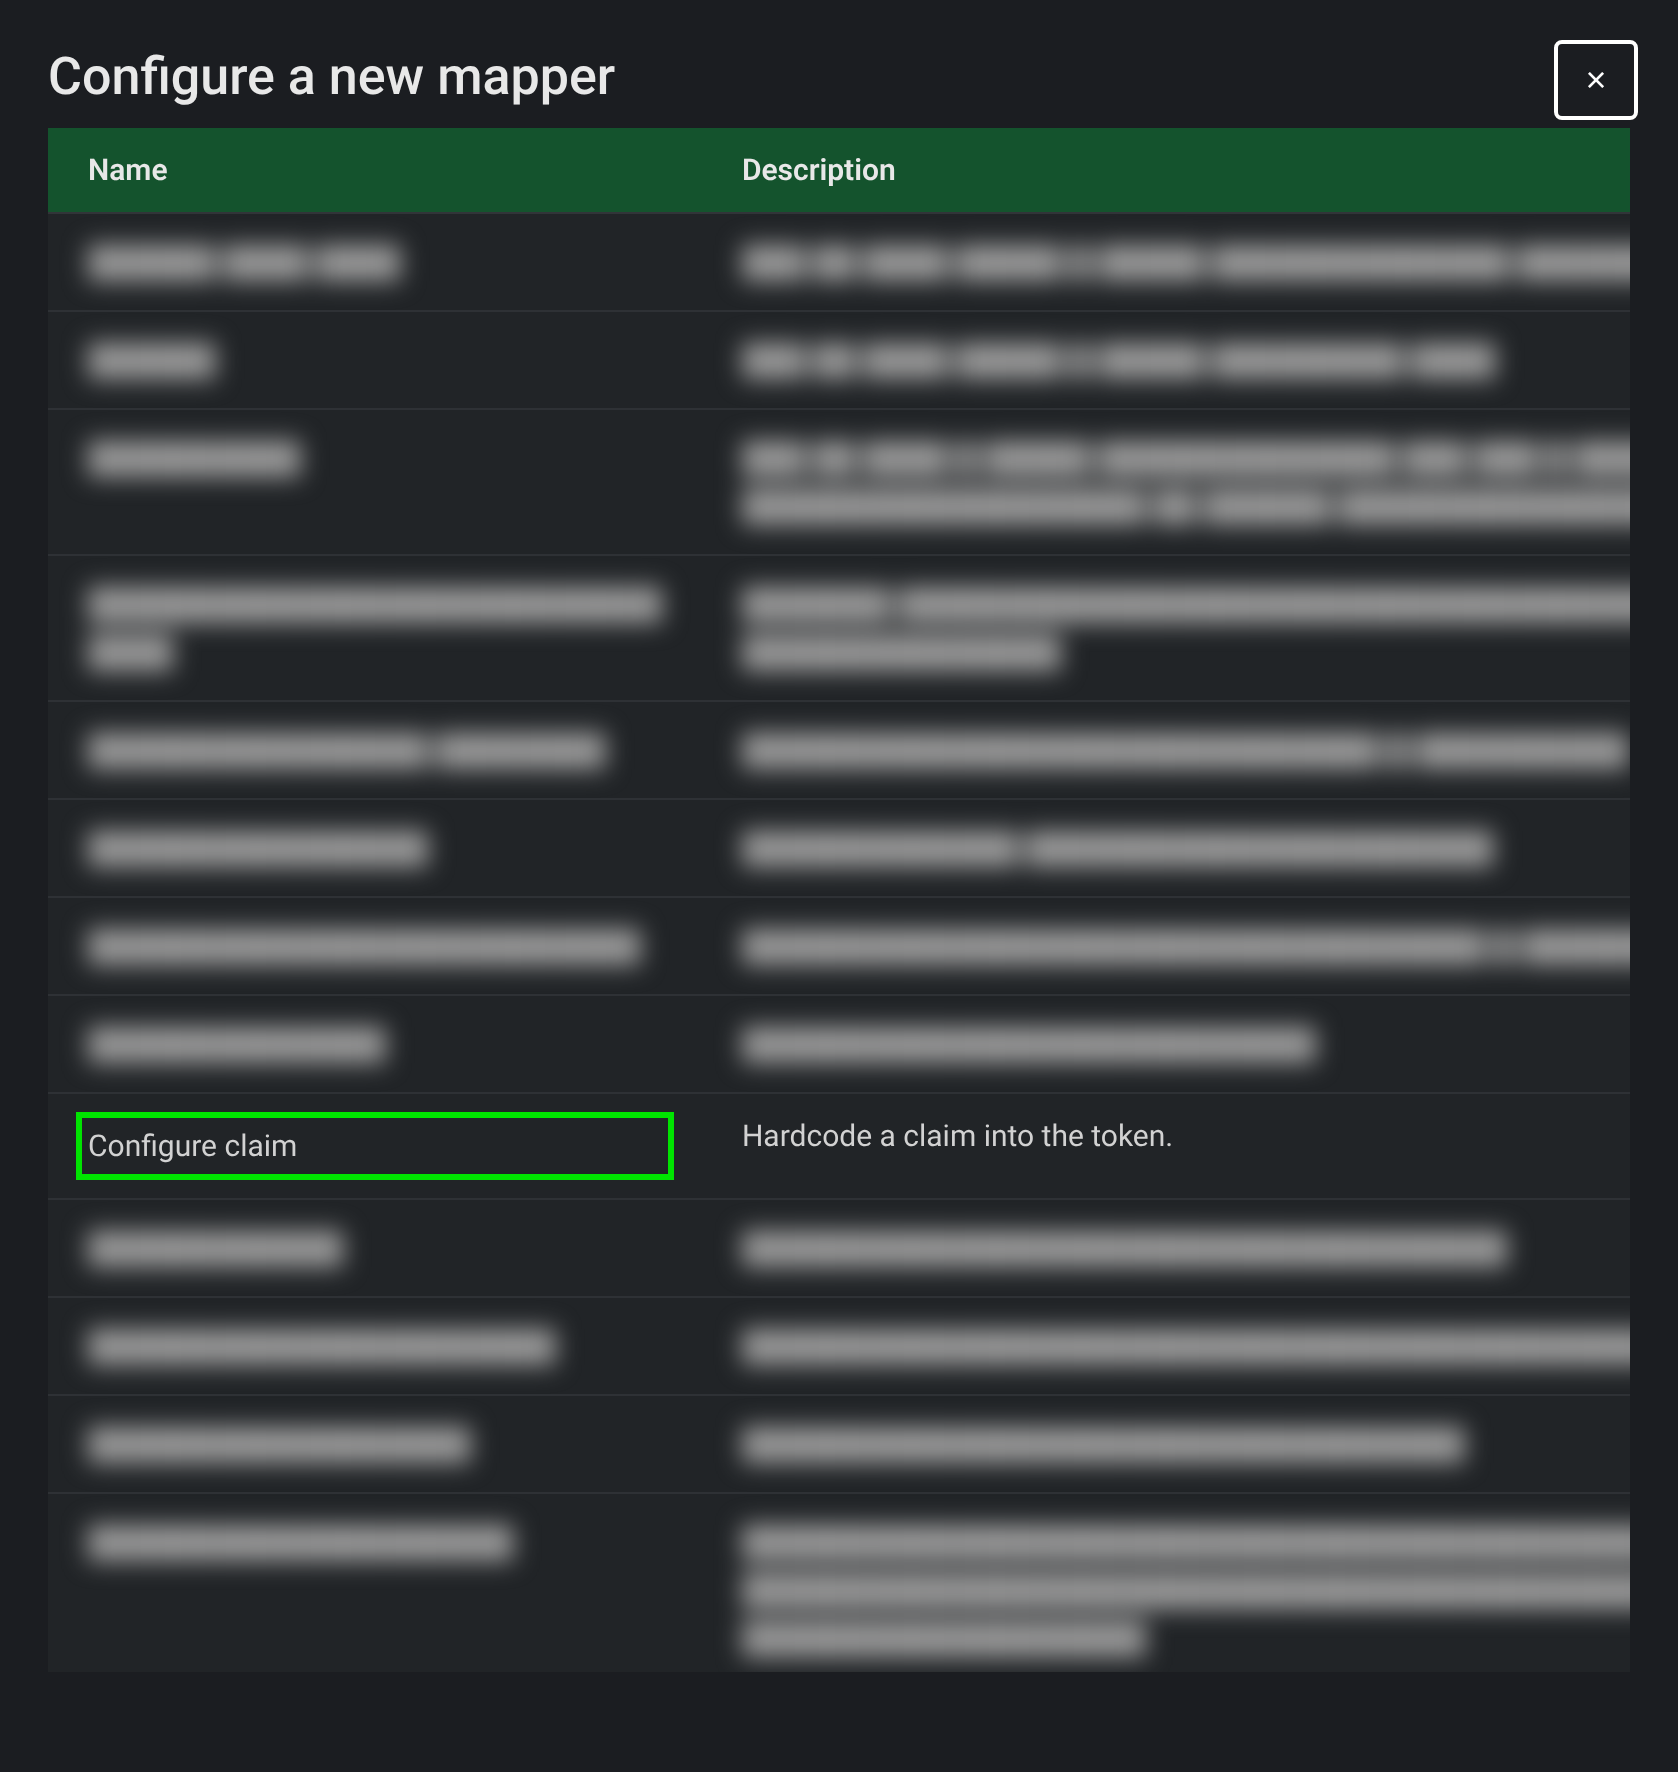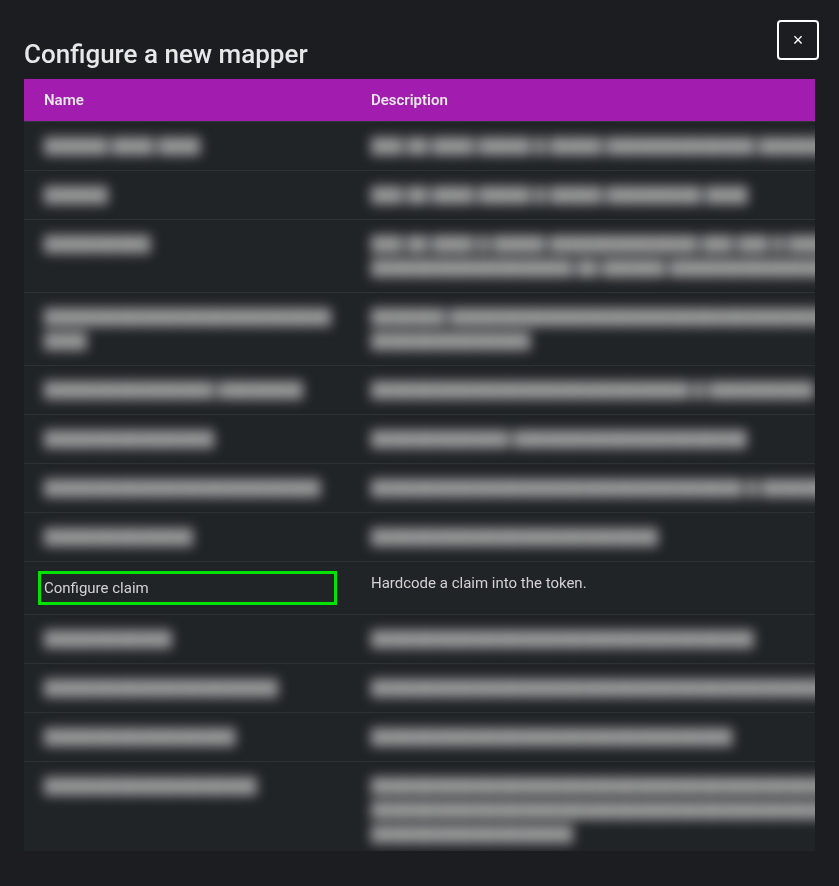--- a/index.html
+++ b/index.html
@@ -31,21 +31,20 @@
     cursor: pointer;
     display: flex;
     align-items: center;
     justify-content: center;
   }
   .title {
     font-size: 26px;
     font-weight: 500;
     color: #e8e8e8;
     margin-bottom: 10px;
-    margin-top: 15px;
   }
   .subtitle {
     font-size: 15px;
     color: #c5c5c5;
     margin-bottom: 24px;
   }
   .table-wrap {
     position: relative;
     height: 772px;
     overflow-y: scroll;
@@ -65,21 +64,21 @@
     border-collapse: collapse;
     background: #212427;
   }
   thead th {
     text-align: left;
     padding: 12px 20px;
     font-size: 15px;
     font-weight: 600;
     color: #e8e8e8;
     border-bottom: 1px solid #313438;
-    background: #a21caf;
+    background: #14532d;
   }
   tbody td {
     padding: 12px 20px;
     font-size: 15px;
     color: #d2d2d2;
     border-bottom: 1px solid #2e3135;
     vertical-align: top;
   }
   tbody tr { cursor: pointer; }
   .col-name { width: 47%; }

